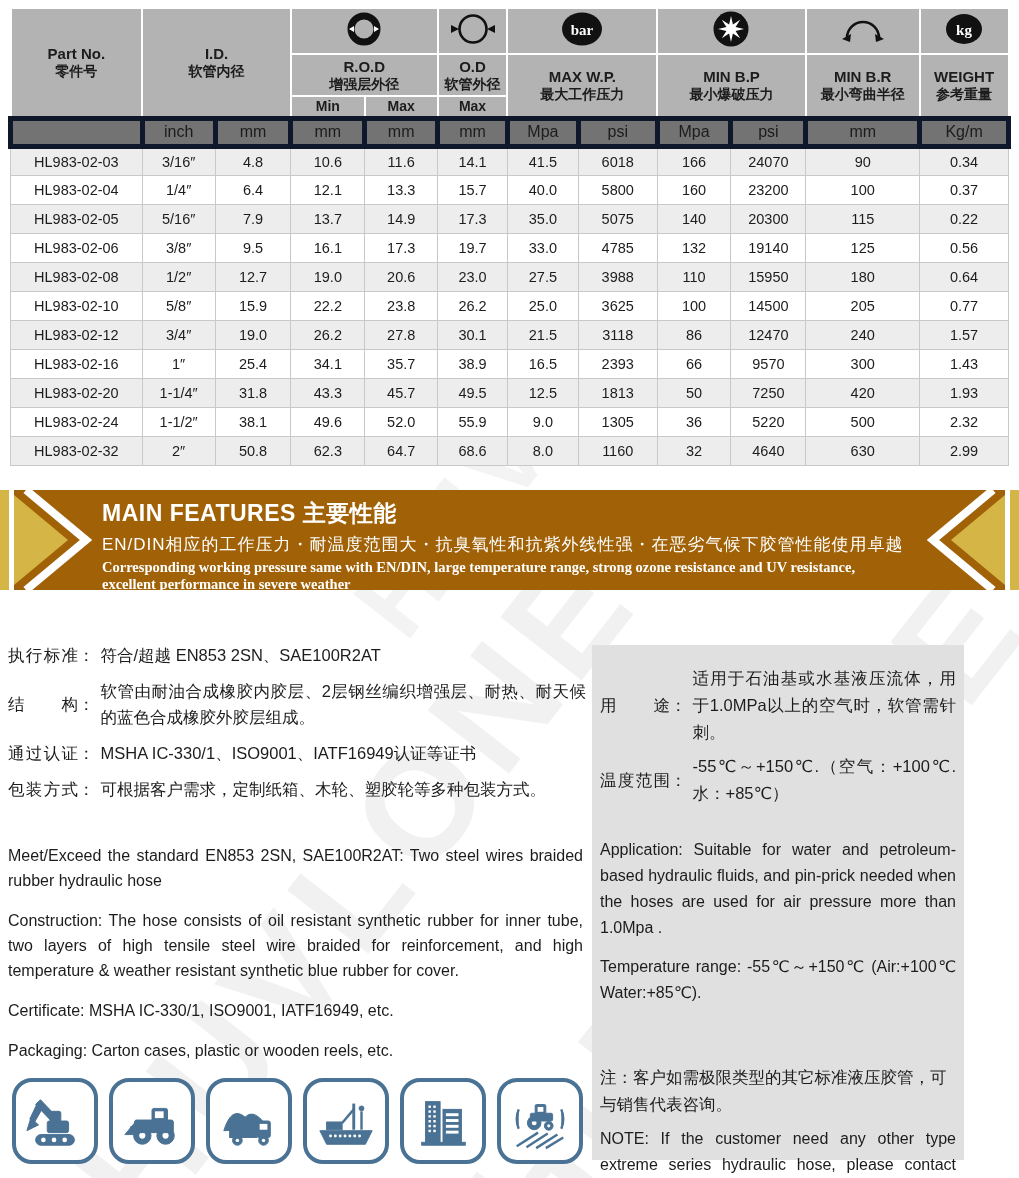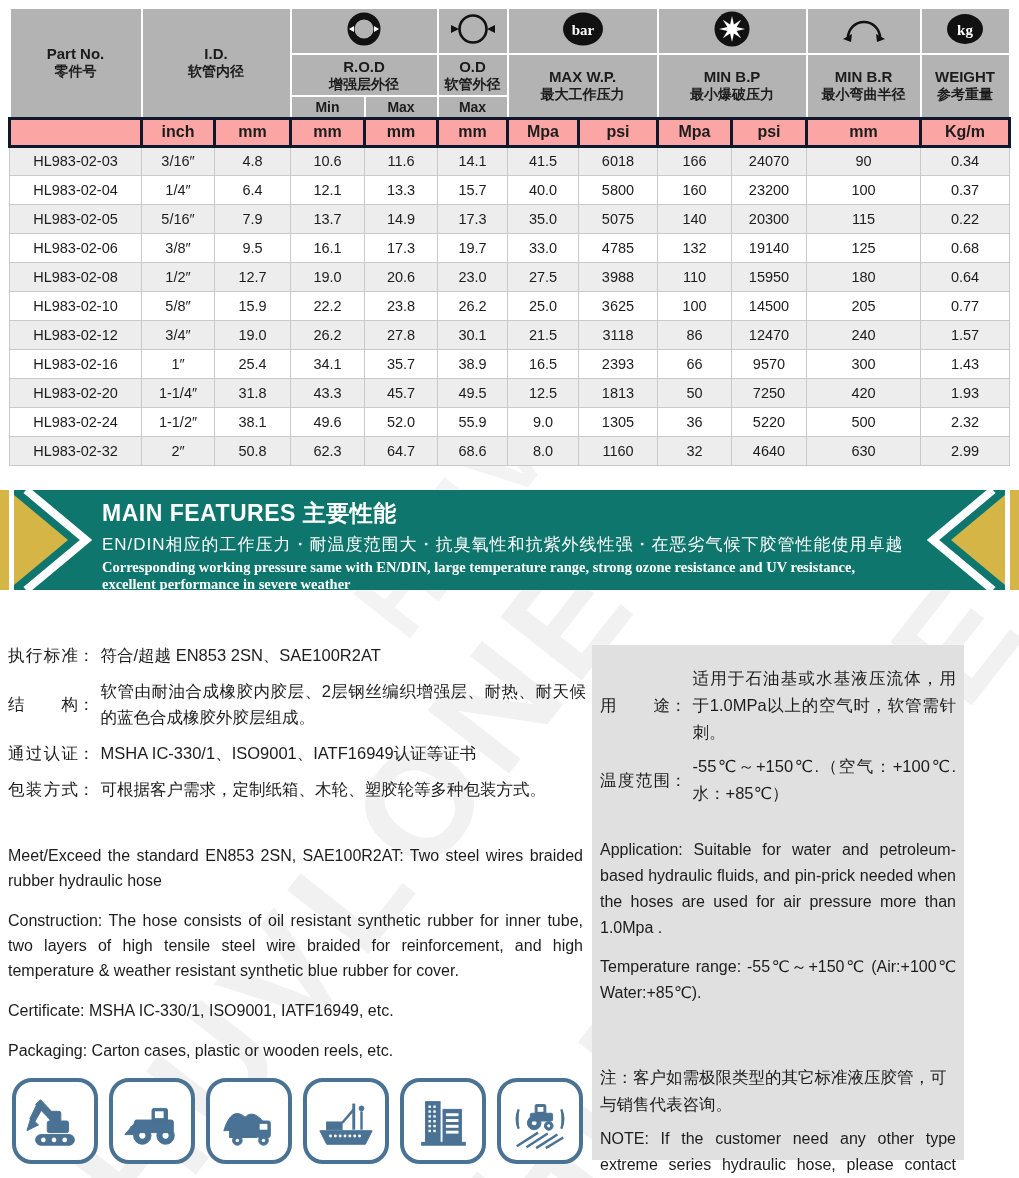--- a/index.html
+++ b/index.html
@@ -14,32 +14,32 @@
   .wm3{left:330px;top:585px;font-size:105px;opacity:0.045;}
   
   table.spec{position:absolute;left:8px;top:7px;width:1003px;border-collapse:collapse;z-index:2;
              table-layout:fixed;}
   table.spec th,table.spec td{padding:0;text-align:center;vertical-align:middle;}
   thead th.g{background:#b3b3b3;border:2px solid #fff;}
   tr.icon-row{height:44px;}
   tr.name-row{height:42px;}
   tr.mm-row{height:22px;}
   tr.units-row{height:28px;}
-  tr.units-row th{background:#fca5a5;border:3px solid #0f172a;font-weight:700;font-size:16px;}
+  tr.units-row th{background:#737373;border:5px solid #0f172a;font-weight:400;font-size:16px;}
   tbody tr{height:29px;}
   tbody td{border:1px solid #c9c9c9;font-size:14.5px;background:#fff;}
   tbody tr:nth-child(odd) td{background:#ededed;}
   .h-en{font-size:15px;font-weight:700;line-height:18px;}
   .h-zh{font-size:14px;font-weight:600;line-height:17px;}
   tr.mm-row th{font-size:14px;font-weight:600;}
   
   .banner{position:absolute;left:0;top:490px;width:1019px;height:100px;z-index:2;}
   .gold-edge{position:absolute;top:0;width:9px;height:100%;background:#d5b545;}
   .gold-edge.left{left:0;} .gold-edge.right{right:0;}
-  .banner-body{position:absolute;left:14px;right:14px;top:0;bottom:0;background:#0f766e;padding-left:32px;}
+  .banner-body{position:absolute;left:14px;right:14px;top:0;bottom:0;background:#a16207;padding-left:32px;}
   .deco{position:absolute;top:0;height:100%;}
   .deco.left{left:0;} .deco.right{right:0;}
   .banner-text{position:absolute;left:88px;top:8px;right:96px;color:#fff;}
   .banner-title{font-size:23px;font-weight:700;letter-spacing:0.5px;}
   .banner-zh{font-size:17px;margin-top:4px;letter-spacing:1px;}
   .banner-en{font-family:"Liberation Serif","DejaVu Serif",serif;font-weight:700;
              font-size:14.5px;line-height:17px;margin-top:3px;max-width:860px;}
   
   .specs-zh{position:absolute;left:8px;top:642px;width:578px;font-size:16.5px;z-index:2;}
   .spec-row{display:flex;align-items:center;line-height:26px;margin-bottom:10px;}
@@ -232,21 +232,21 @@
           <td>3/8″</td>
           <td>9.5</td>
           <td>16.1</td>
           <td>17.3</td>
           <td>19.7</td>
           <td>33.0</td>
           <td>4785</td>
           <td>132</td>
           <td>19140</td>
           <td>125</td>
-          <td>0.68</td>
+          <td>0.56</td>
         </tr>
         <tr>
           <td>HL983-02-08</td>
           <td>1/2″</td>
           <td>12.7</td>
           <td>19.0</td>
           <td>20.6</td>
           <td>23.0</td>
           <td>27.5</td>
           <td>3988</td>

